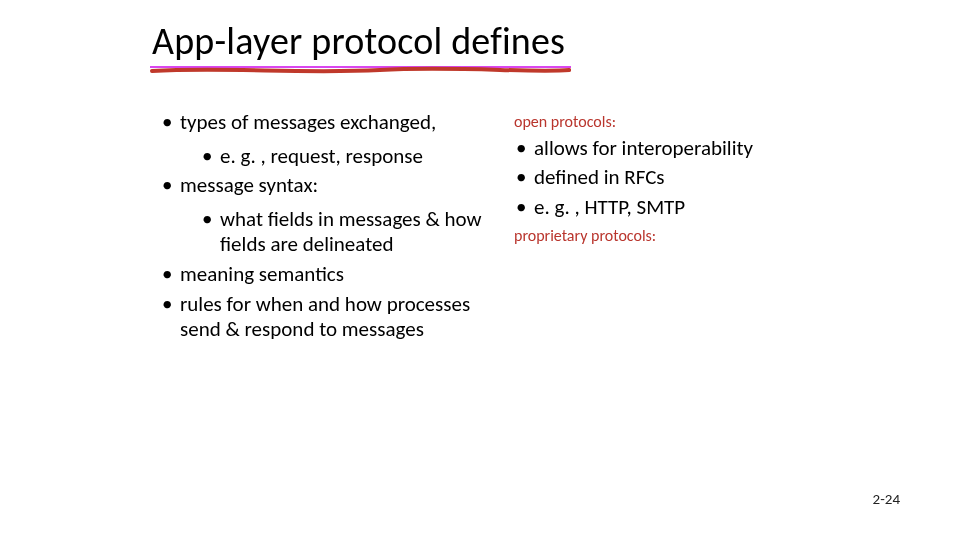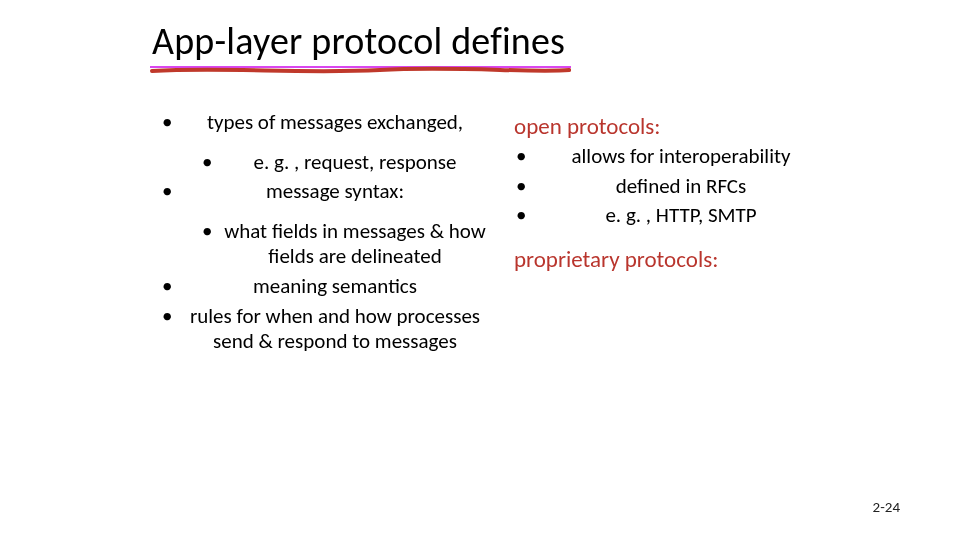--- a/index.html
+++ b/index.html
@@ -41,54 +41,54 @@
     margin-top: 42px;
     gap: 18px;
   }
   .col {
     flex: 1;
     font-size: 21px;
     line-height: 1.22;
   }
   .col-left { padding-left: 10px; max-width: 340px; }
   .col-right { padding-left: 6px; max-width: 320px; }
-  ul { list-style: none; text-align: center; }
+  ul { list-style: none; }
   li.lvl1 {
     position: relative;
     padding-left: 20px;
     margin-bottom: 4px;
   }
   li.lvl1::before {
     content: "•";
     position: absolute;
     left: 2px;
     top: 0;
     color: #000;
   }
   li.lvl2 {
     position: relative;
     padding-left: 20px;
-    margin: 14px 0 4px 20px;
+    margin: 8px 0 4px 20px;
   }
   li.lvl2::before {
     content: "•";
     position: absolute;
     left: 2px;
     top: 0;
     color: #000;
   }
   .subhead {
     color: #b9352d;
-    font-size: 23px;
+    font-size: 16px;
     margin-bottom: 4px;
     margin-top: 2px;
   }
   .pagenum {
     position: absolute;
-    bottom: 24px;
+    bottom: 32px;
     right: 60px;
     font-size: 15px;
     color: #222;
     margin-top: 26px;
   }
 </style>
 </head>
 <body>
 
 <div class="slide">
@@ -125,20 +125,20 @@
       </ul>
     </div>
 
     <div class="col col-right">
       <div class="subhead">open protocols:</div>
       <ul>
         <li class="lvl1"><span>allows for interoperability</span></li>
         <li class="lvl1"><span>defined in RFCs</span></li>
         <li class="lvl1"><span>e. g. , HTTP, SMTP</span></li>
       </ul>
-      <div class="subhead" style="margin-top:16px;">proprietary protocols:</div>
+      <div class="subhead" style="margin-top:6px;">proprietary protocols:</div>
     </div>
 
   </div>
 
   <div class="pagenum">2-24</div>
 
 </div>
 
 </body></html>

